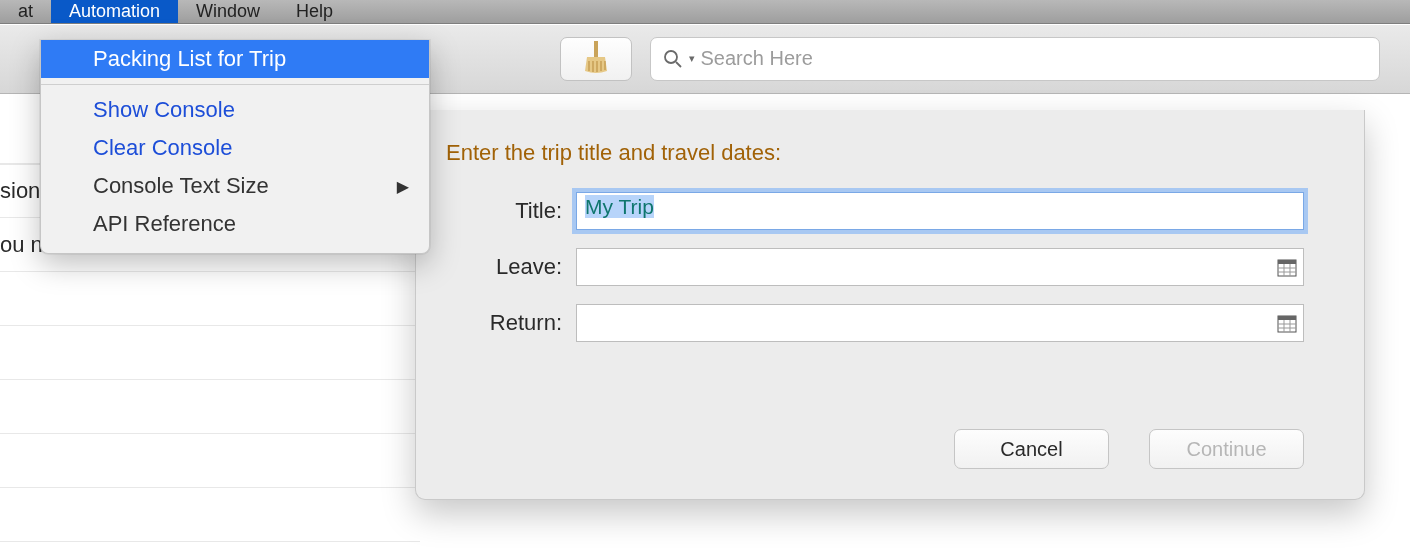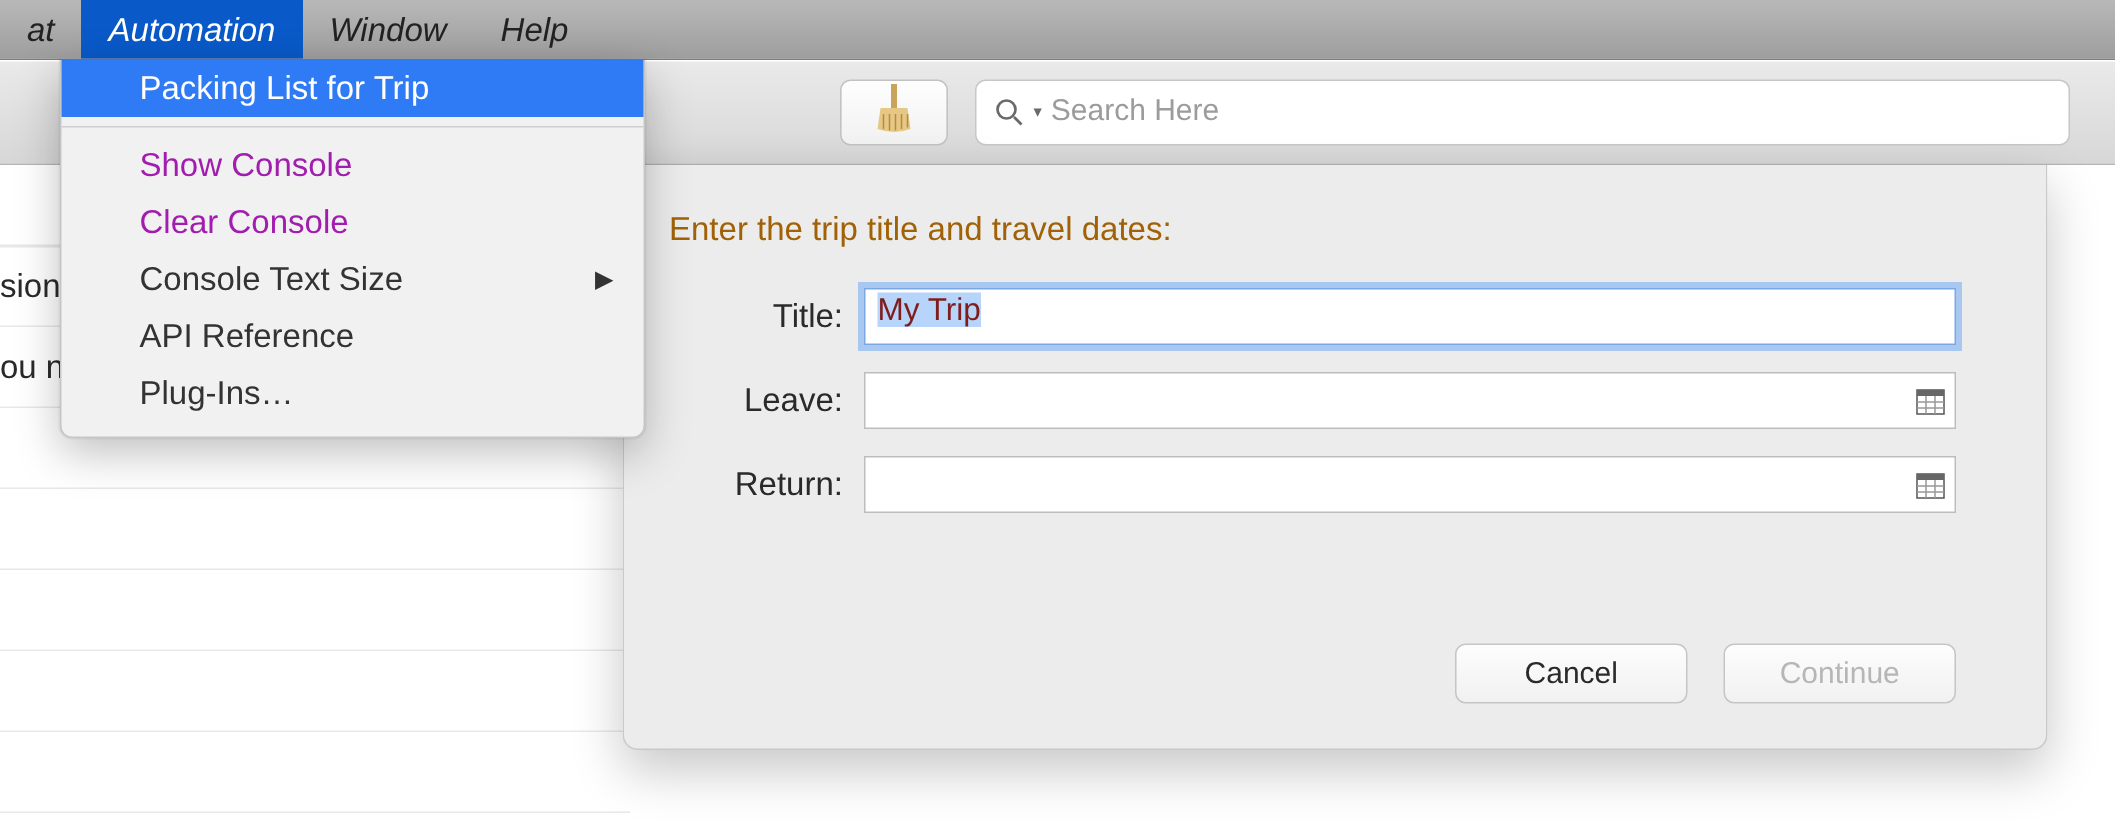--- a/index.html
+++ b/index.html
@@ -5,30 +5,29 @@
   * { box-sizing: border-box; margin: 0; padding: 0; }
   body {
     font-family: -apple-system, "Helvetica Neue", Arial, sans-serif;
     background: #fff;
     width: 1410px;
     height: 554px;
     overflow: hidden;
     position: relative;
   }
   .menubar {
-    height: 40px;
+    height: 24px;
     background: linear-gradient(#b8b8b8, #9e9e9e);
     border-bottom: 1px solid #7e7e7e;
     display: flex;
     align-items: center;
-    font-size: 22px;
+    font-size: 18px;
     color: #222;
     position: relative;
     z-index: 10;
-    font-style: italic;
   }
   .menubar-item {
     padding: 0 18px;
     height: 100%;
     display: flex;
     align-items: center;
     cursor: default;
   }
   .menubar-item.active {
     background: #0959c8;
@@ -125,21 +124,21 @@
     font-size: 22px;
     padding: 6px 20px 6px 52px;
     color: #333;
     display:flex;align-items:center;justify-content:space-between;
     cursor: default;
   }
   .dropdown .menu-item.highlight {
     background: #2f7bf5;
     color: #fff;
   }
-  .dropdown .menu-item.disabled { color: #a21caf; }
+  .dropdown .menu-item.disabled { color: #1d4ed8; }
   .dropdown .sep {
     height: 1px;
     background: #cfcfcf;
     margin: 6px 0;
   }
   .submenu-arrow {
     font-size: 16px;
     color: #333;
   }
 
@@ -175,21 +174,21 @@
     color: #2a2a2a;
     padding-right: 14px;
   }
   .text-input {
     flex: 1;
     height: 38px;
     border: 1px solid #bdbdbd;
     background: #fff;
     font-size: 21px;
     padding: 2px 8px;
-    color: #7f1d1d;
+    color: #0f766e;
   }
   .text-input.focused {
     border: 1px solid #7aa8e6;
     box-shadow: 0 0 0 4px #a8c8f2;
   }
   .text-input .sel {
     background: #b7d4fa;
   }
   .date-wrap { position: relative; flex:1; display:flex; }
   .date-wrap .text-input { padding-right: 34px; }
@@ -198,21 +197,21 @@
     right: 6px;
     top: 50%;
     transform: translateY(-50%);
     display:flex;align-items:center;justify-content:center;
   }
   .sheet-buttons {
     position: absolute;
     right: 60px;
     bottom: 30px;
     display: flex;
-    gap: 24px;
+    gap: 40px;
   }
   .btn {
     min-width: 155px;
     height: 40px;
     border-radius: 7px;
     background: linear-gradient(#fdfdfd,#f1f1f1);
     border: 1px solid #c5c5c5;
     font-size: 20px;
     color: #2a2a2a;
     display:flex;align-items:center;justify-content:center;
@@ -278,23 +277,20 @@
   </div>
   <div class="menu-item disabled">
     <span>Clear Console</span>
   </div>
   <div class="menu-item">
     <span>Console Text Size</span>
     <span class="submenu-arrow">▶</span>
   </div>
   <div class="menu-item">
     <span>API Reference</span>
-  </div>
-  <div class="menu-item">
-    <span>Plug-Ins…</span>
   </div>
 </div>
 
 <div class="sheet">
   <div class="prompt">Enter the trip title and travel dates:</div>
 
   <div class="form-row">
     <label>Title:</label>
     <div class="text-input focused">
       <span class="sel">My Trip</span>

